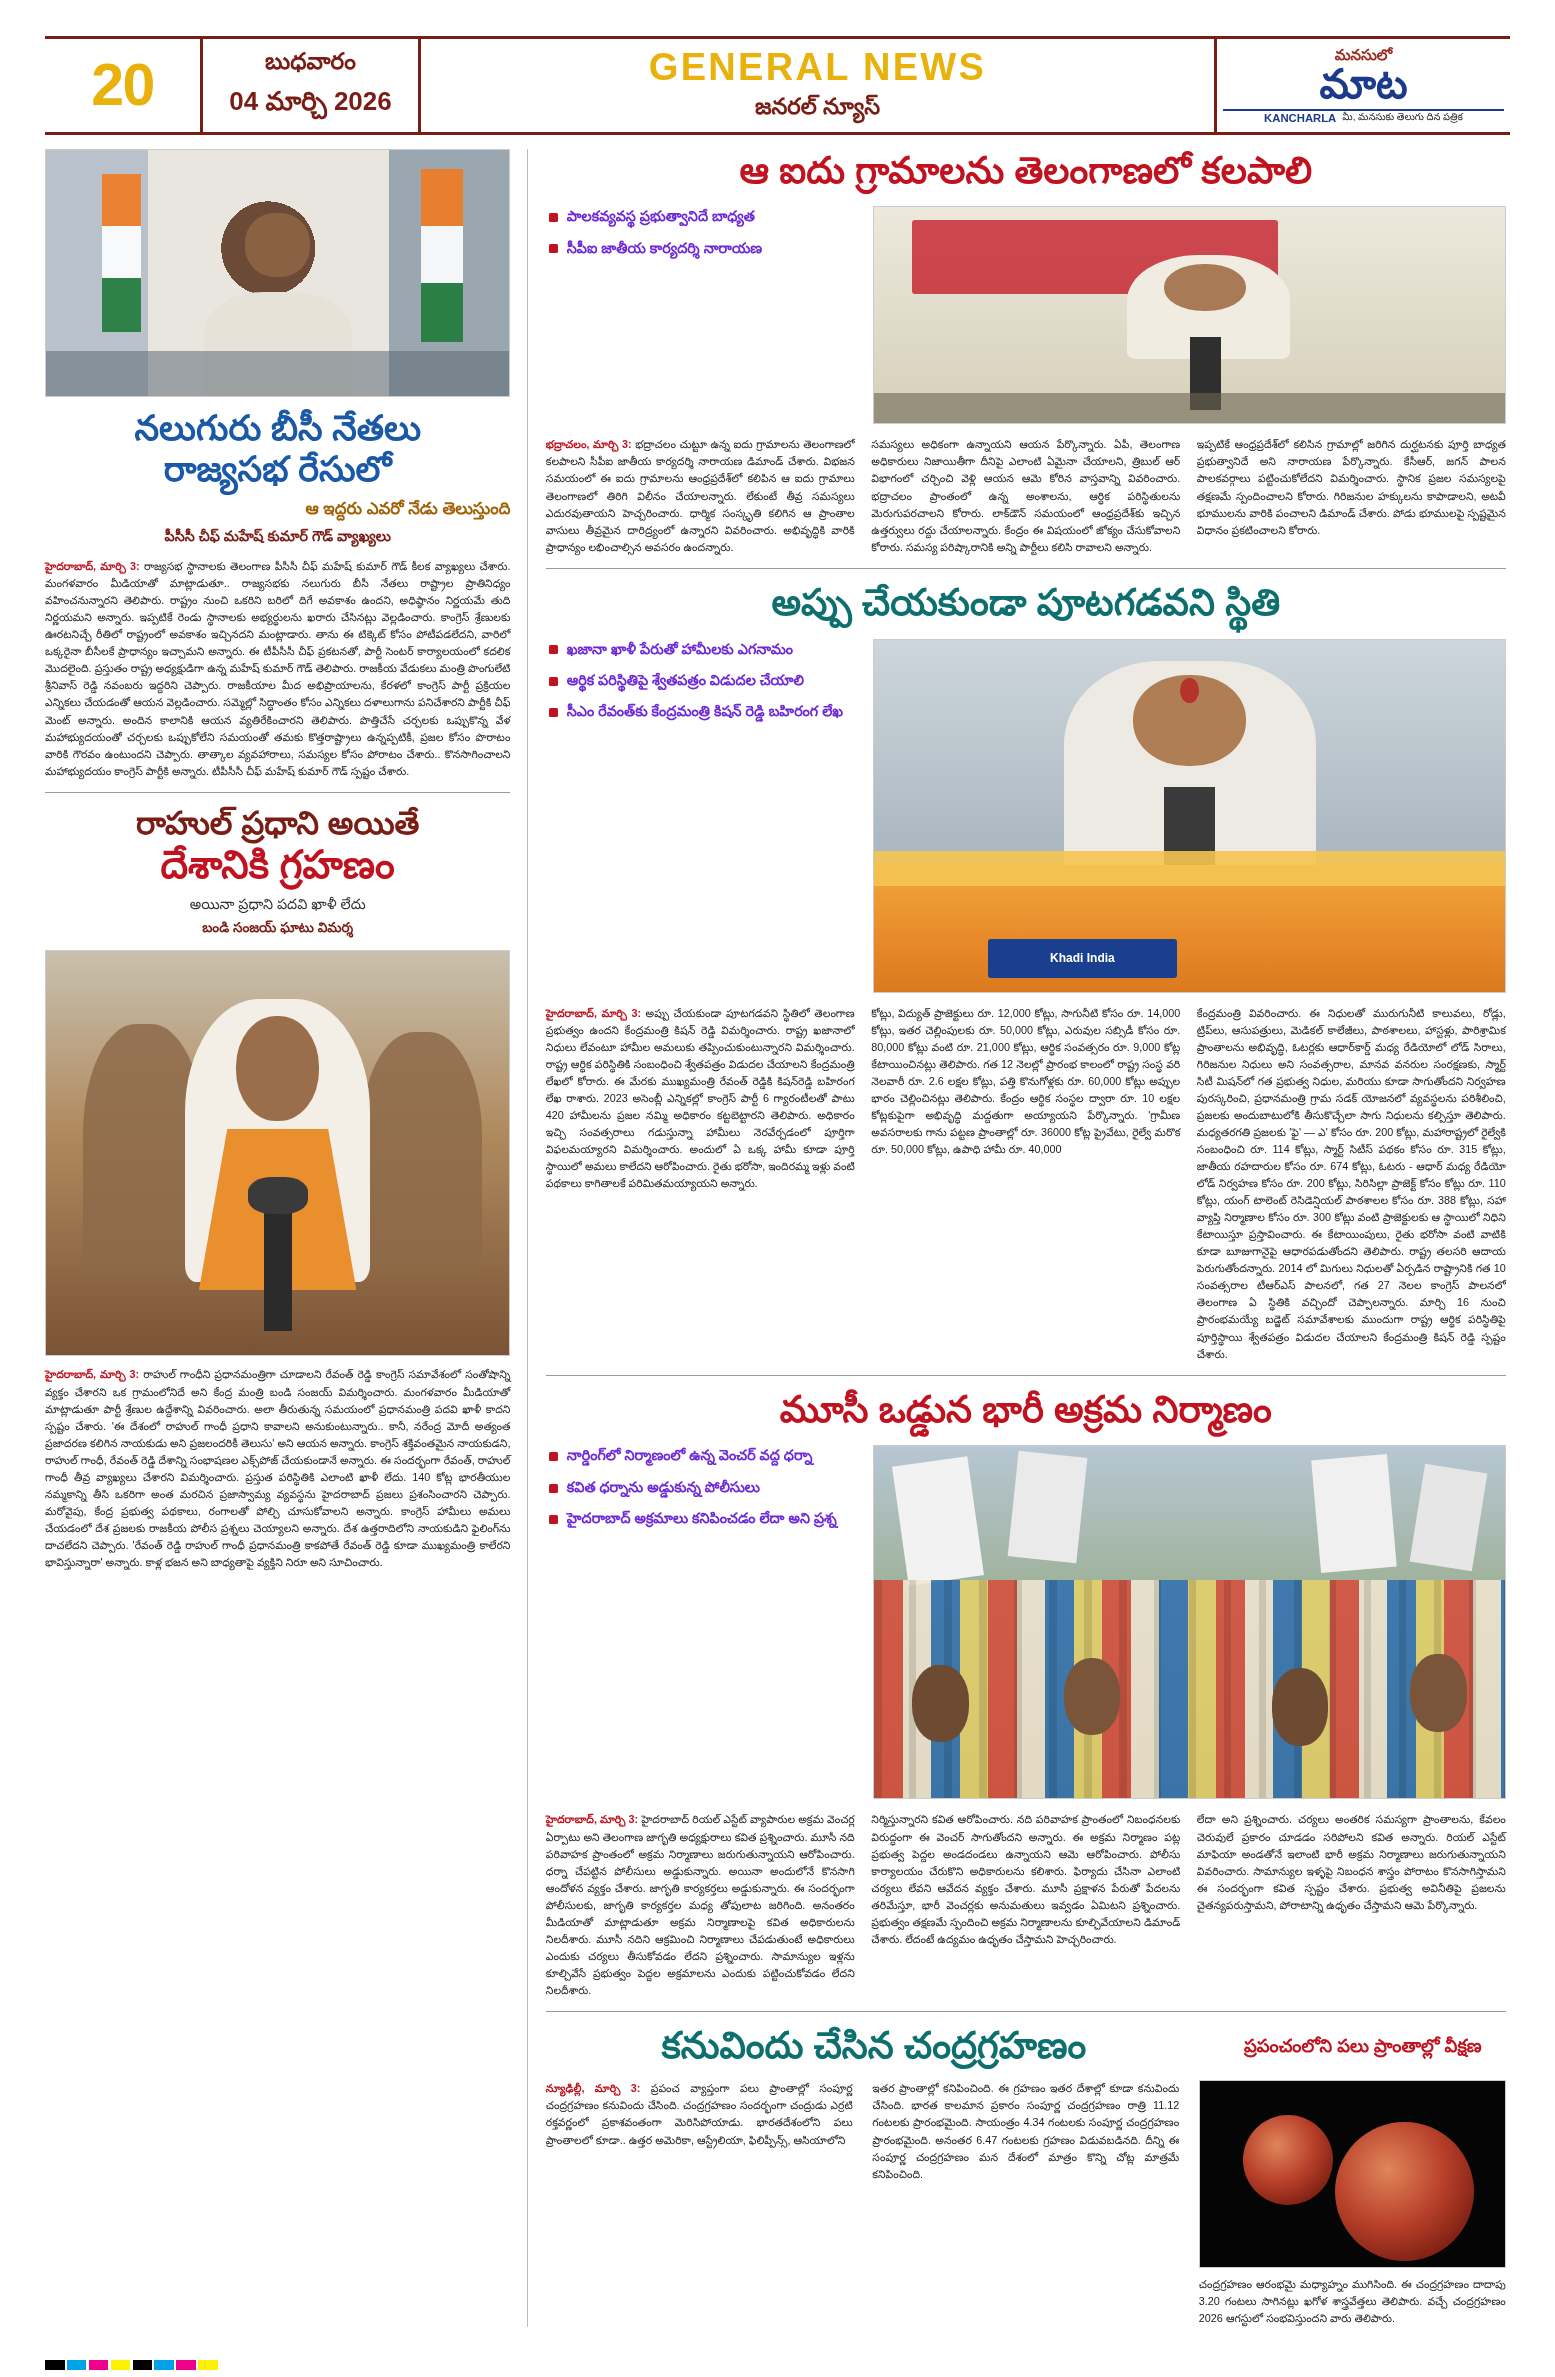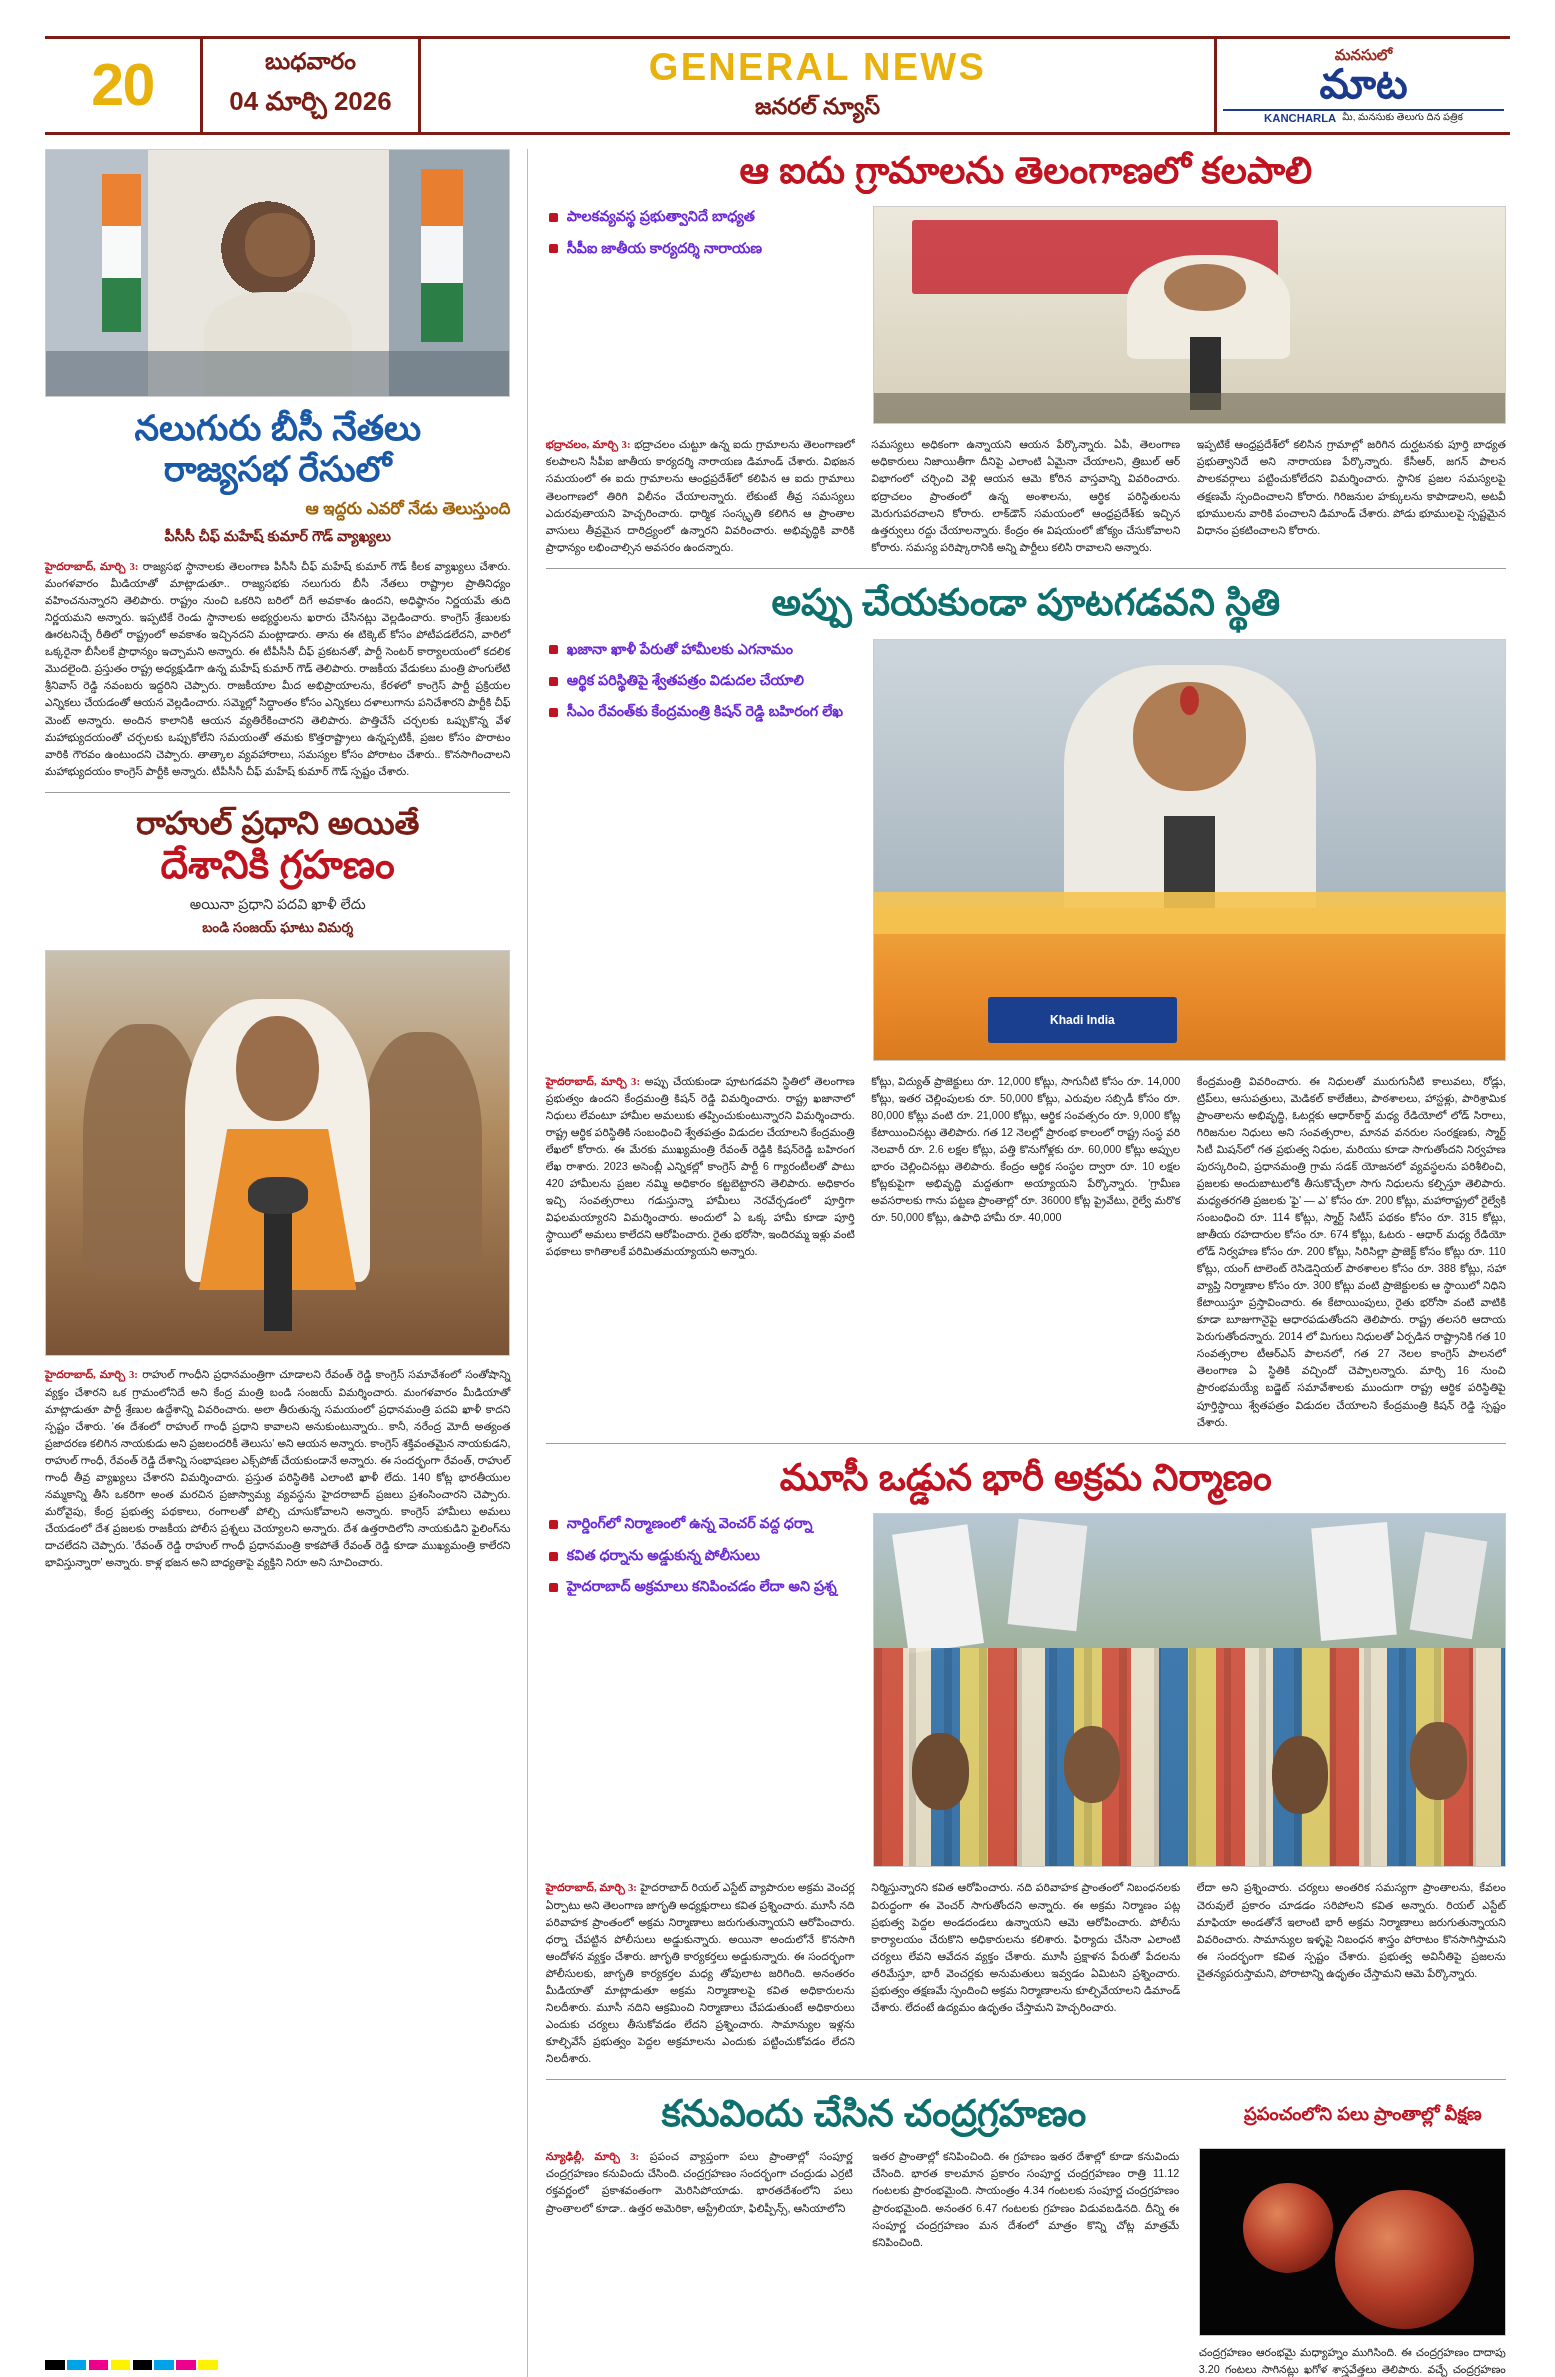--- a/index.html
+++ b/index.html
@@ -108,21 +108,21 @@
   .colsep { background: #bbb; width:0.8px; }
   .leftcol { padding-right: 16.6px; }
   .rightcol { padding-left: 18px; }
 
   
   .photo {
     position: relative;
     overflow: hidden;
     border: 0.8px solid #ccc;
   }
-  .byline { font-weight: bold; font-family: Liberation Serif, serif; }
+  .byline { font-weight: bold; }
   .body-text {
     font-size: 10.8px;
     line-height: 1.58;
     text-align: justify;
     color: #1a1a1a;
   }
   .rule { border-top: 1.5px solid #9b9b9b; margin: 12px 0; }
 
   
   .l-photo1 { width: 100%; height: 248px; background: linear-gradient(180deg,#cfd6dd 0%, #aeb7c0 100%); }
@@ -160,21 +160,21 @@
   }
   .bullets li:before {
     content:"";
     position:absolute; left:3px; top:6.8px;
     width: 9px; height: 9px; background:#c1121f;
     border-radius: 1.5px;
   }
   .three { display:grid; grid-template-columns: 1fr 1fr 1fr; gap: 0 16.6px; }
 
   .photo-cpi { height: 218px; background: linear-gradient(180deg,#f0efe6 0%,#dcd6c2 60%,#b9b29a 100%); }
-  .photo-kishan { height: 422px; background: linear-gradient(180deg,#cfd8de 0%,#b9c3ca 55%,#e8a33a 100%); }
+  .photo-kishan { height: 354px; background: linear-gradient(180deg,#cfd8de 0%,#b9c3ca 55%,#e8a33a 100%); }
   .photo-protest { height: 354px; background: linear-gradient(180deg,#b9c9d6 0%,#9fb6a8 45%,#7f8f6c 100%); }
   .photo-eclipse { height: 188px; background:#050505; position:relative; }
 
   .moon {
     position:absolute; border-radius:50%;
     background: radial-gradient(circle at 38% 34%, #e0855a 0%, #b8402a 45%, #7a1e12 80%, #3c0d07 100%);
   }
 
   
   .regbar { position:absolute; left:45px; bottom: 7.5px; display:flex; gap:2.3px;}

